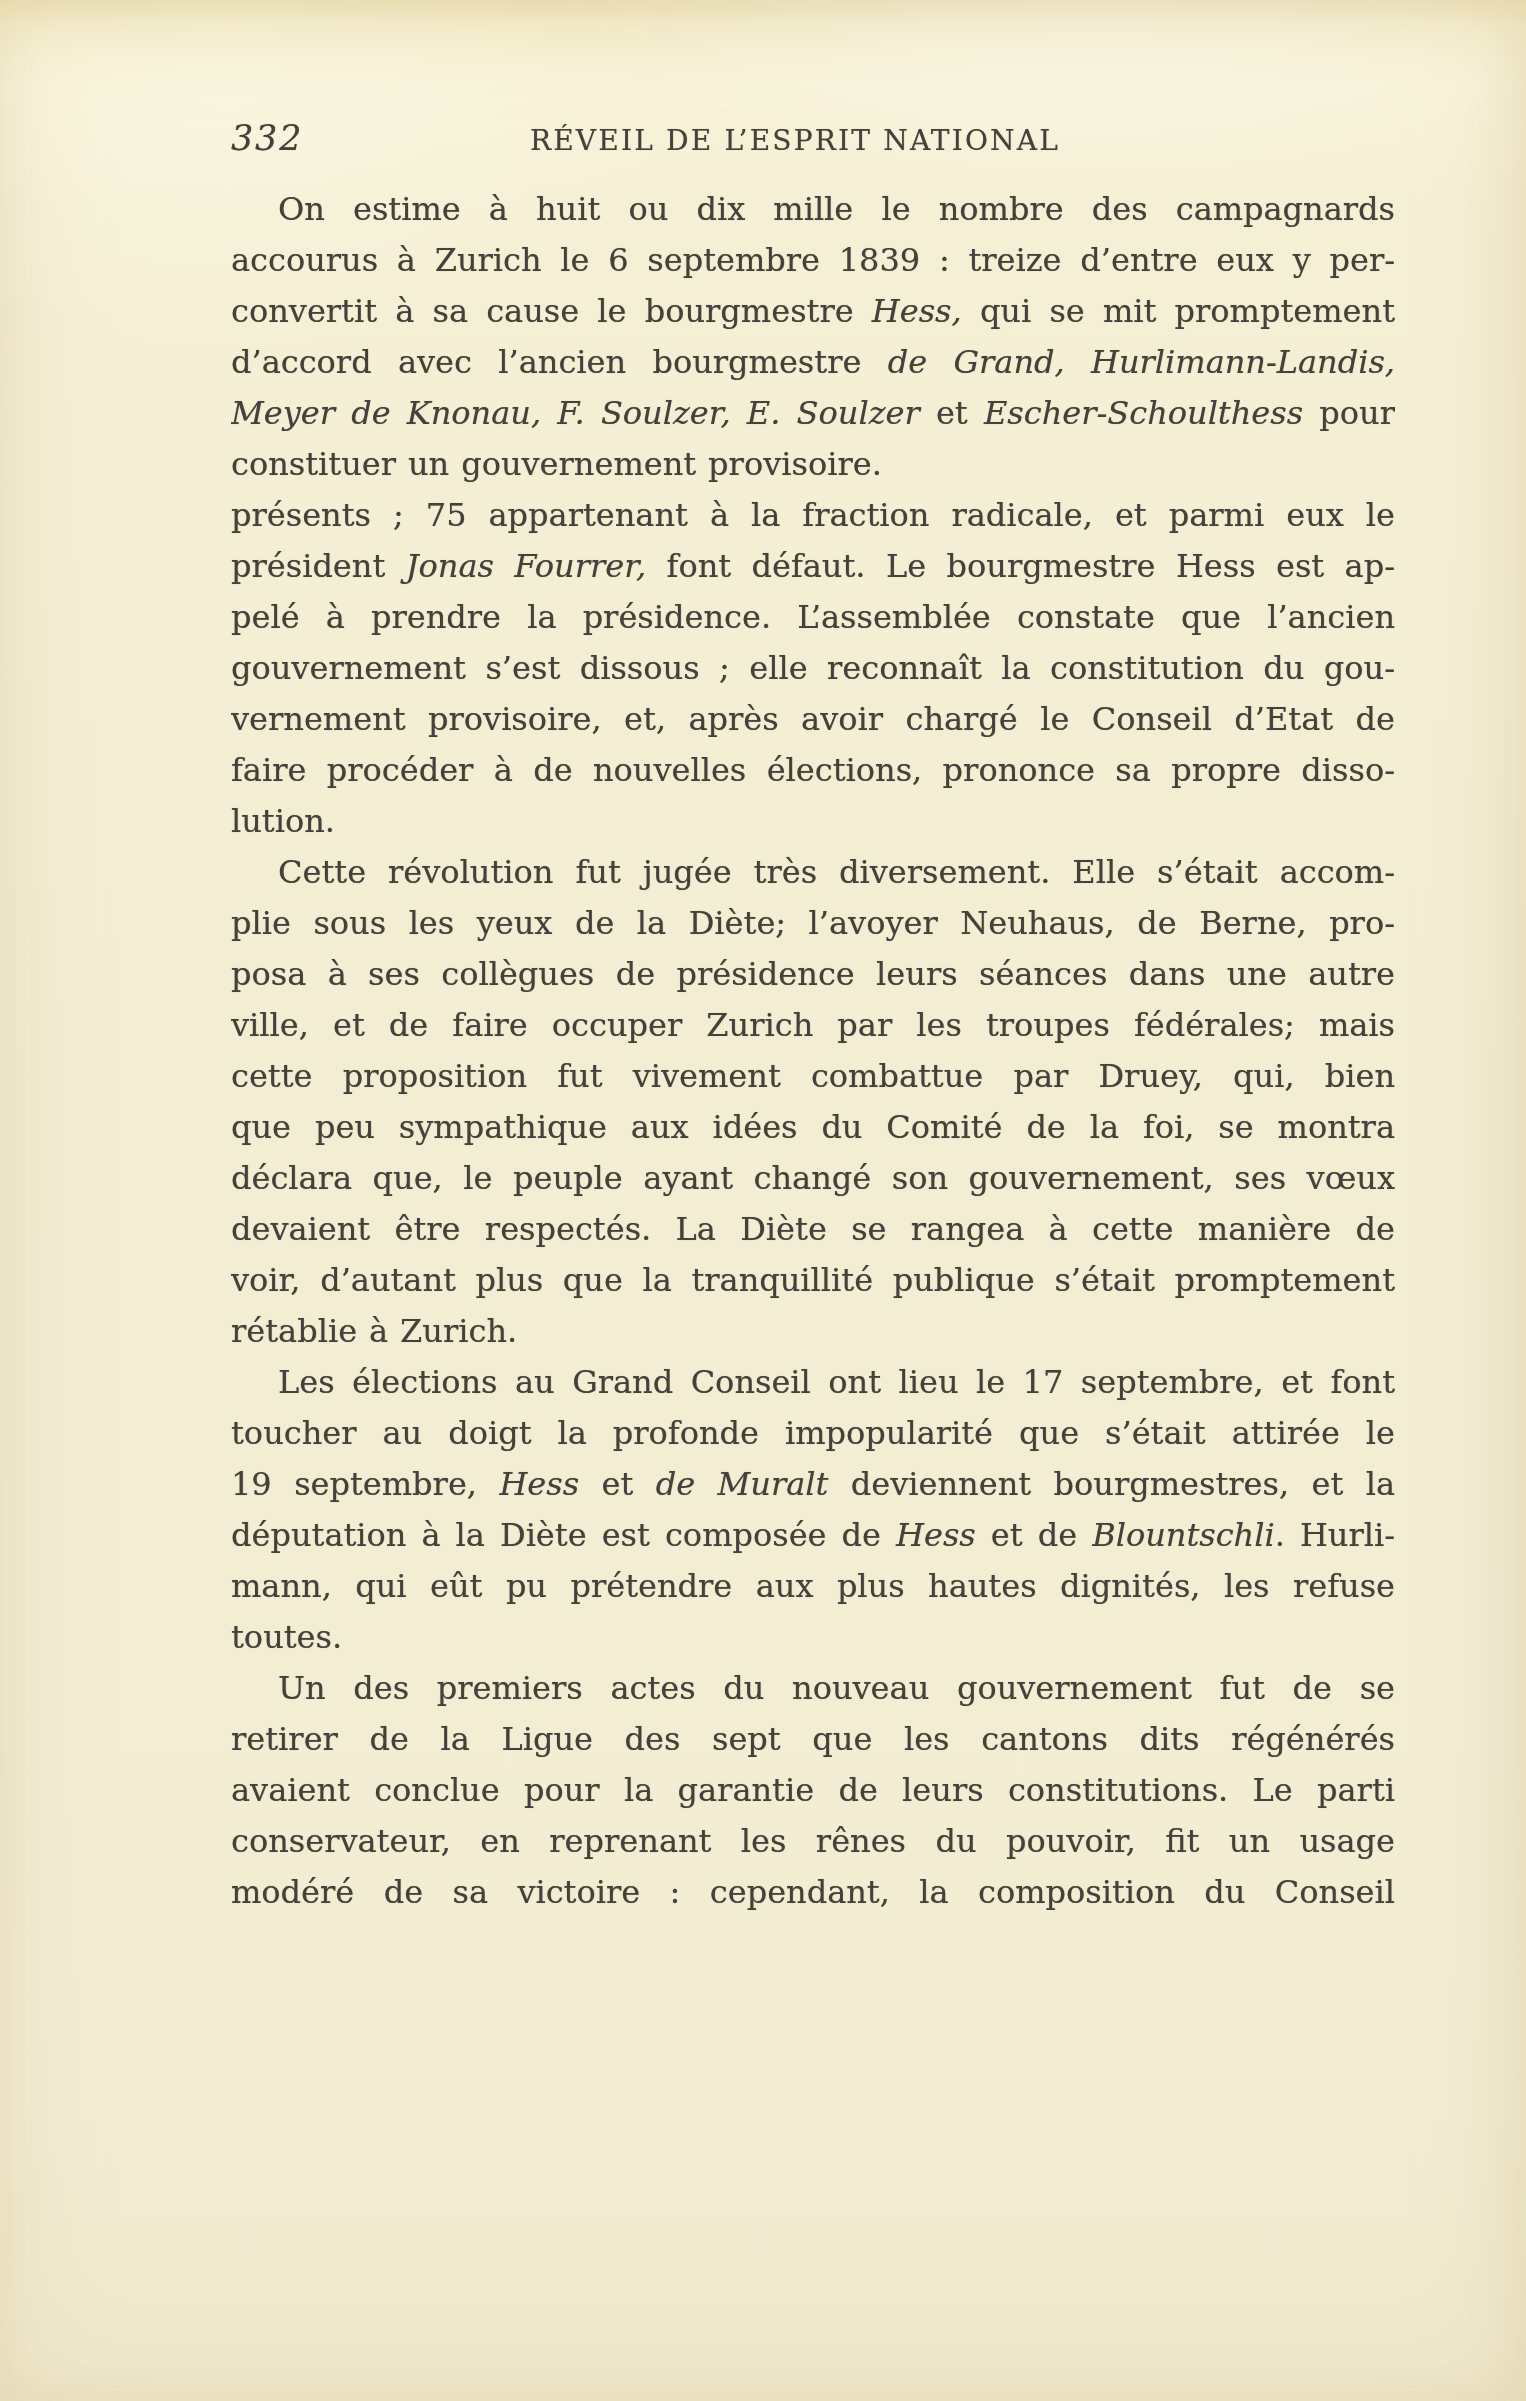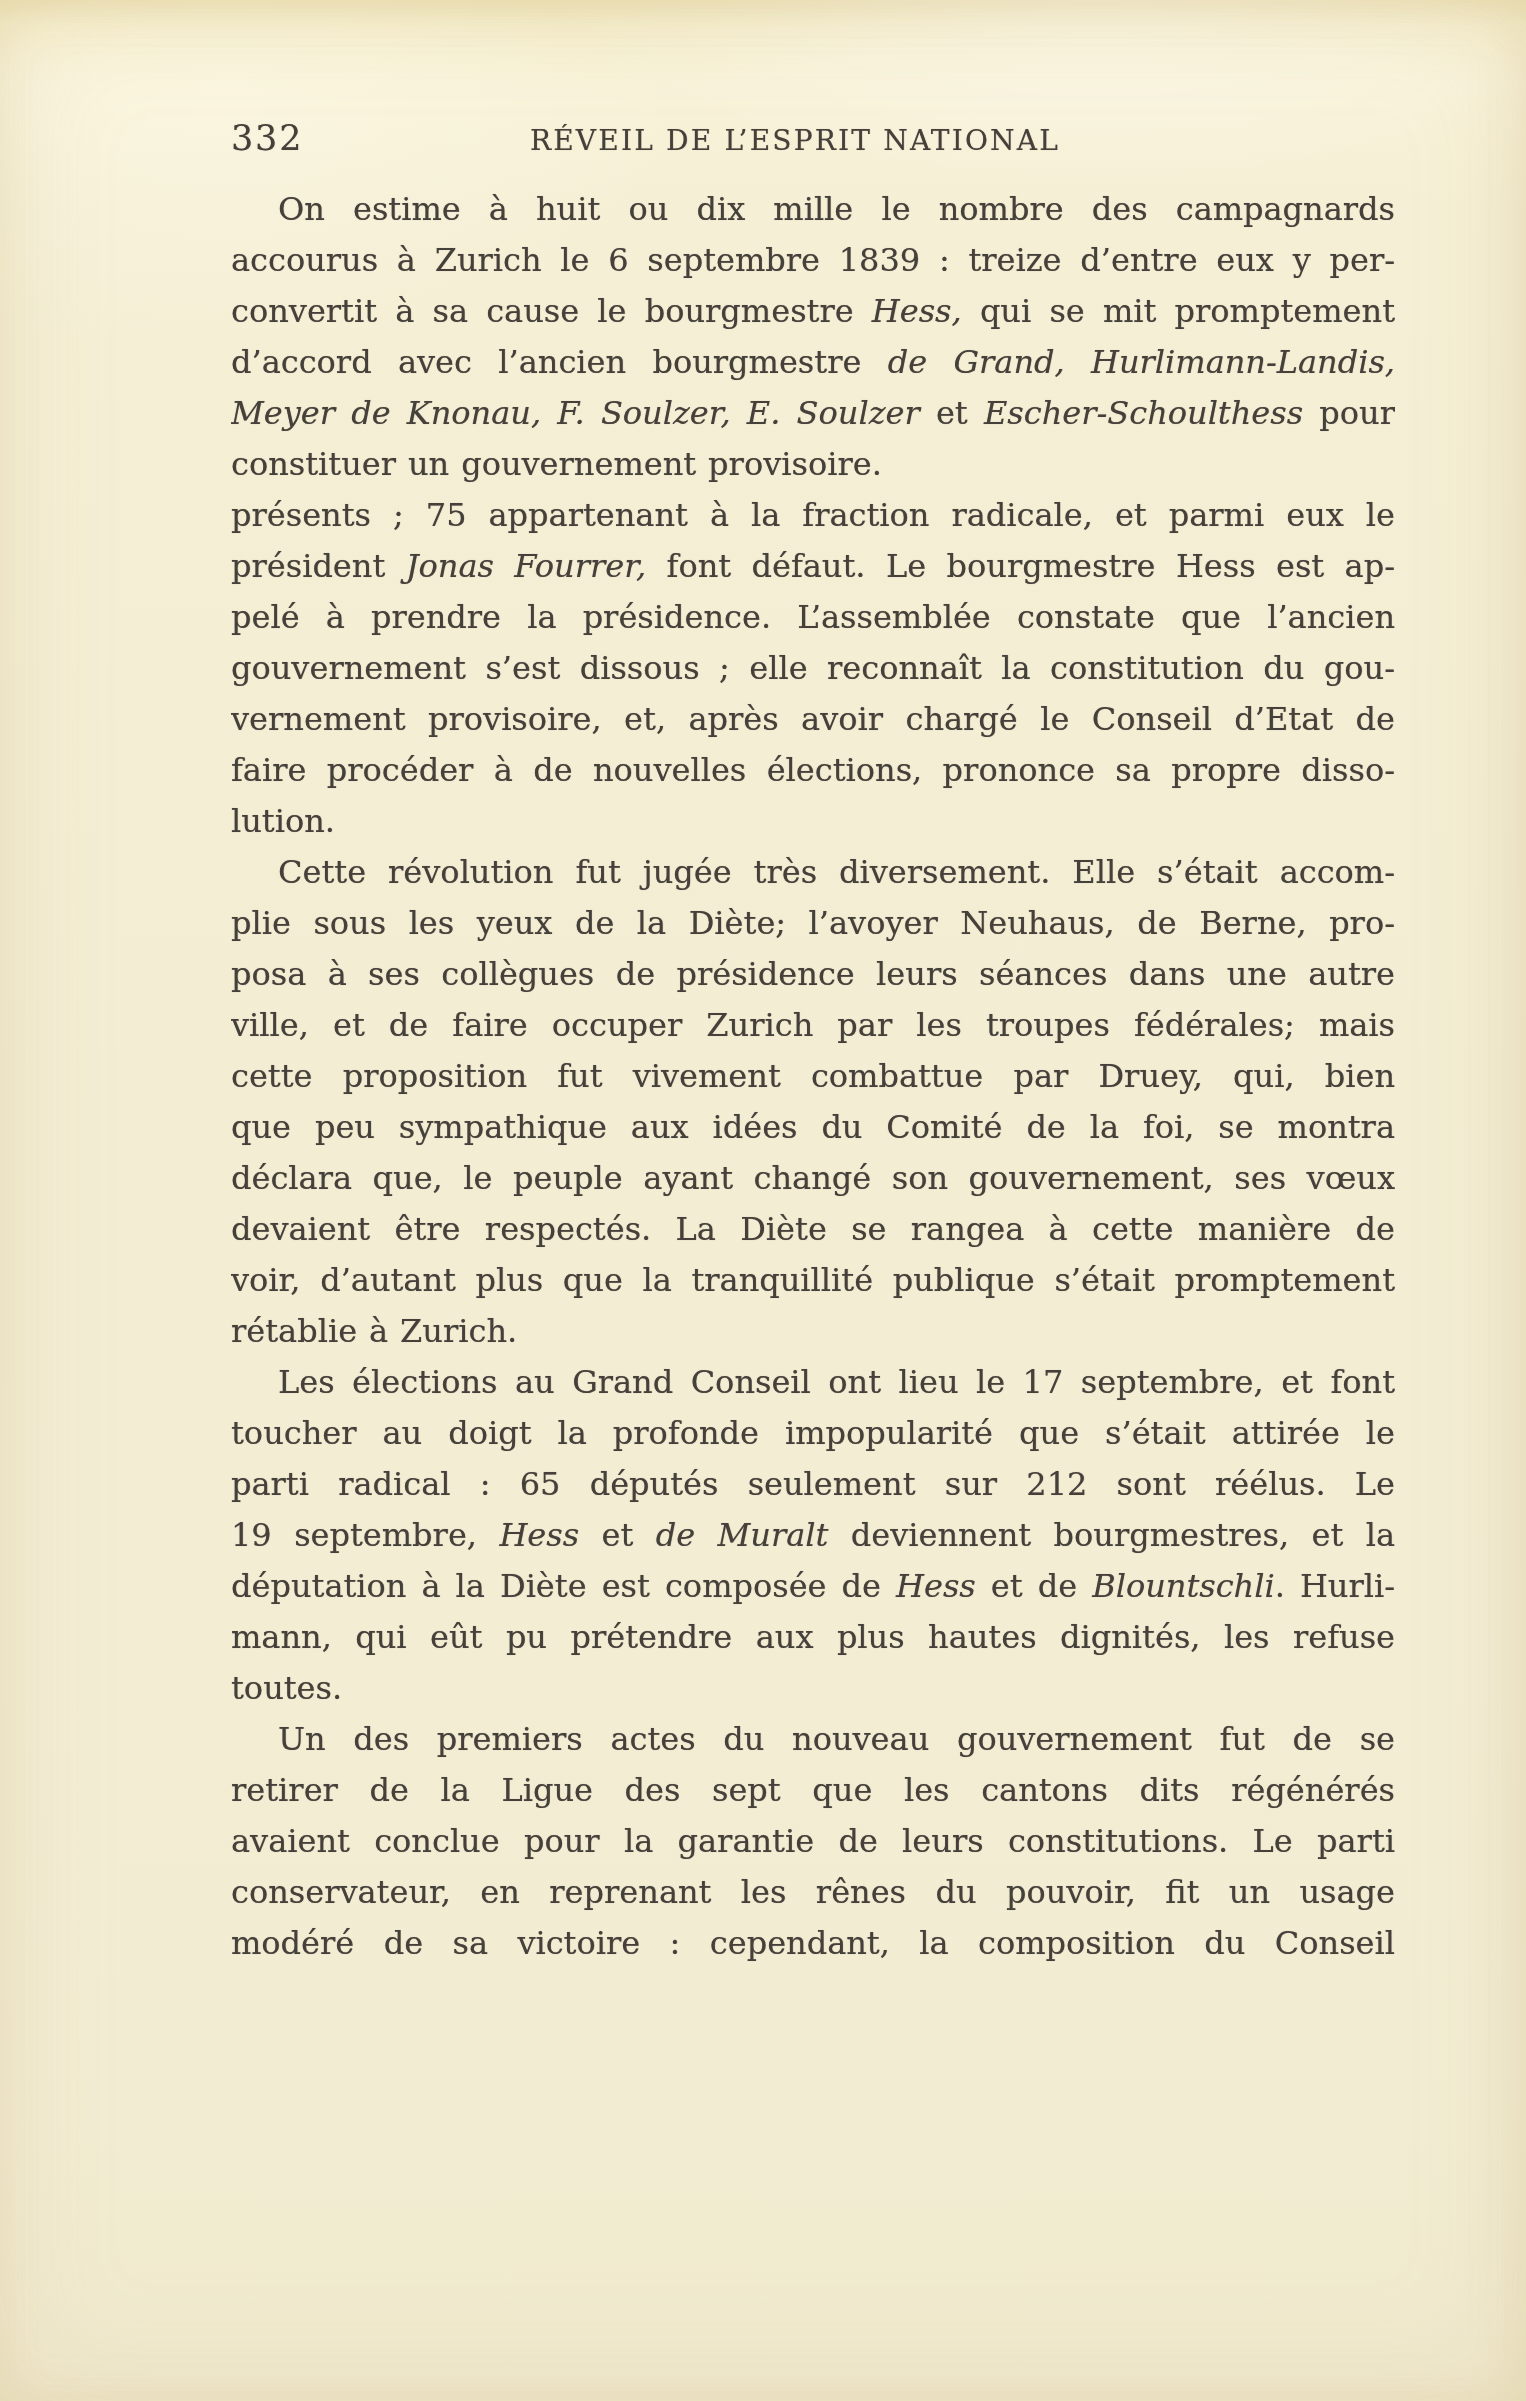--- a/index.html
+++ b/index.html
@@ -36,20 +36,21 @@
     top: 118px;
     width: 1164px;
     height: 47px;
   }
   #page-number {
     position: absolute;
     left: 0;
     top: 0;
     font-size: 35px;
     letter-spacing: 1.8px;
+    font-style: italic;
   }
   #running-title {
     position: absolute;
     left: 0;
     right: 36px;
     top: 6.3px;
     text-align: center;
     font-size: 28px;
     letter-spacing: 2.2px;
     white-space: nowrap;
@@ -110,21 +111,20 @@
         <div class="line just"><span>cette proposition fut vivement combattue par Druey, qui, bien</span></div>
         <div class="line just"><span>que peu sympathique aux idées du Comité de la foi, se montra</span></div>
         <div class="line just"><span>déclara que, le peuple ayant changé son gouvernement, ses vœux</span></div>
         <div class="line just"><span>devaient être respectés. La Diète se rangea à cette manière de</span></div>
         <div class="line just"><span>voir, d’autant plus que la tranquillité publique s’était promptement</span></div>
         <div class="line"><span>rétablie à Zurich.</span></div>
       </div>
       <div class="para">
         <div class="line just indent"><span>Les élections au Grand Conseil ont lieu le 17 septembre, et font</span></div>
         <div class="line just"><span>toucher au doigt la profonde impopularité que s’était attirée le</span></div>
-        <div class="line just"><span>parti radical : 65 députés seulement sur 212 sont réélus. Le</span></div>
         <div class="line just"><span>19 septembre, </span><i>Hess</i><span> et </span><i>de Muralt</i><span> deviennent bourgmestres, et la</span></div>
         <div class="line just"><span>députation à la Diète est composée de </span><i>Hess</i><span> et de </span><i>Blountschli</i><span>. Hurli-</span></div>
         <div class="line just"><span>mann, qui eût pu prétendre aux plus hautes dignités, les refuse</span></div>
         <div class="line"><span>toutes.</span></div>
       </div>
       <div class="para">
         <div class="line just indent"><span>Un des premiers actes du nouveau gouvernement fut de se</span></div>
         <div class="line just"><span>retirer de la Ligue des sept que les cantons dits régénérés</span></div>
         <div class="line just"><span>avaient conclue pour la garantie de leurs constitutions. Le parti</span></div>
         <div class="line just"><span>conservateur, en reprenant les rênes du pouvoir, fit un usage</span></div>

